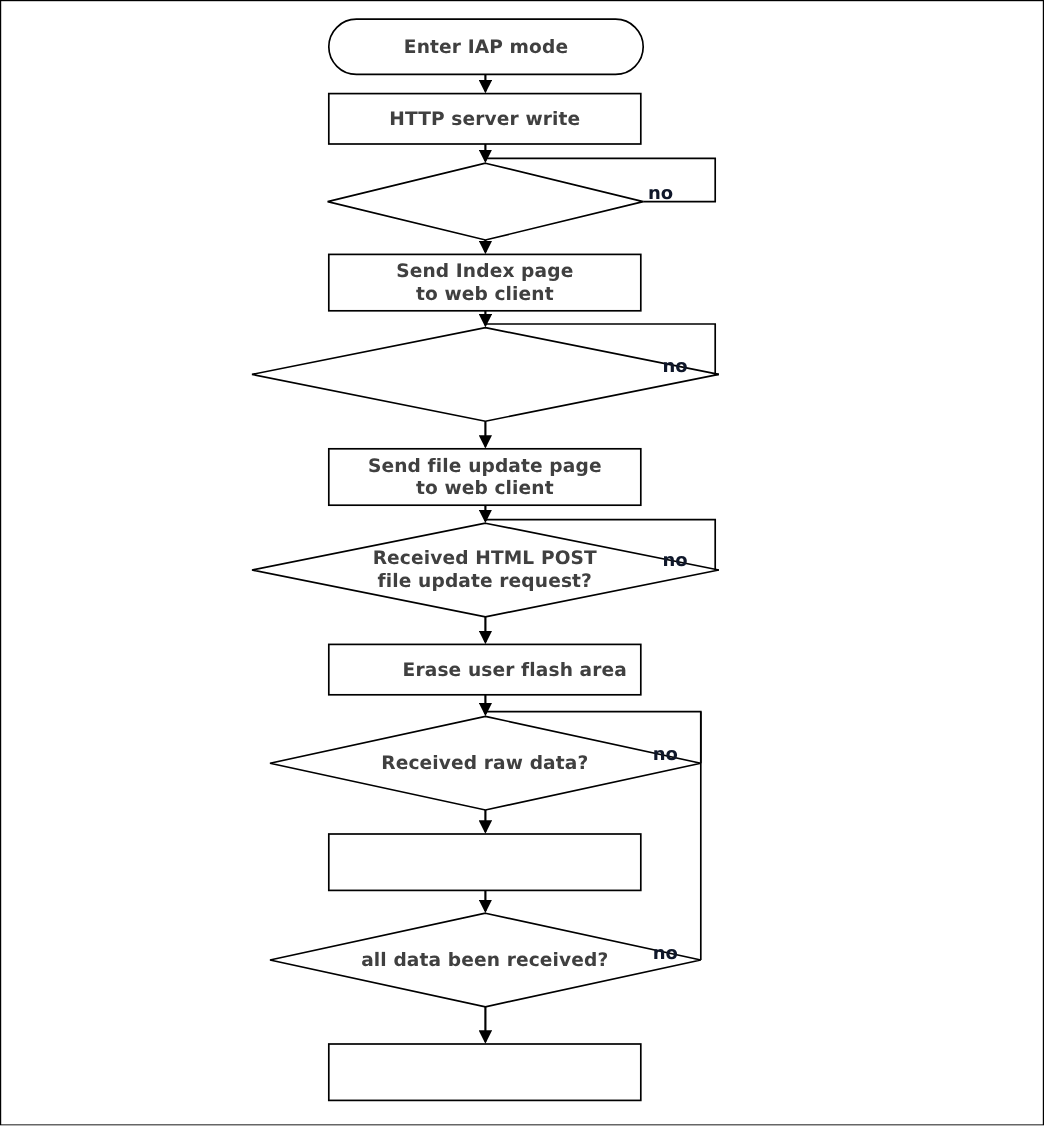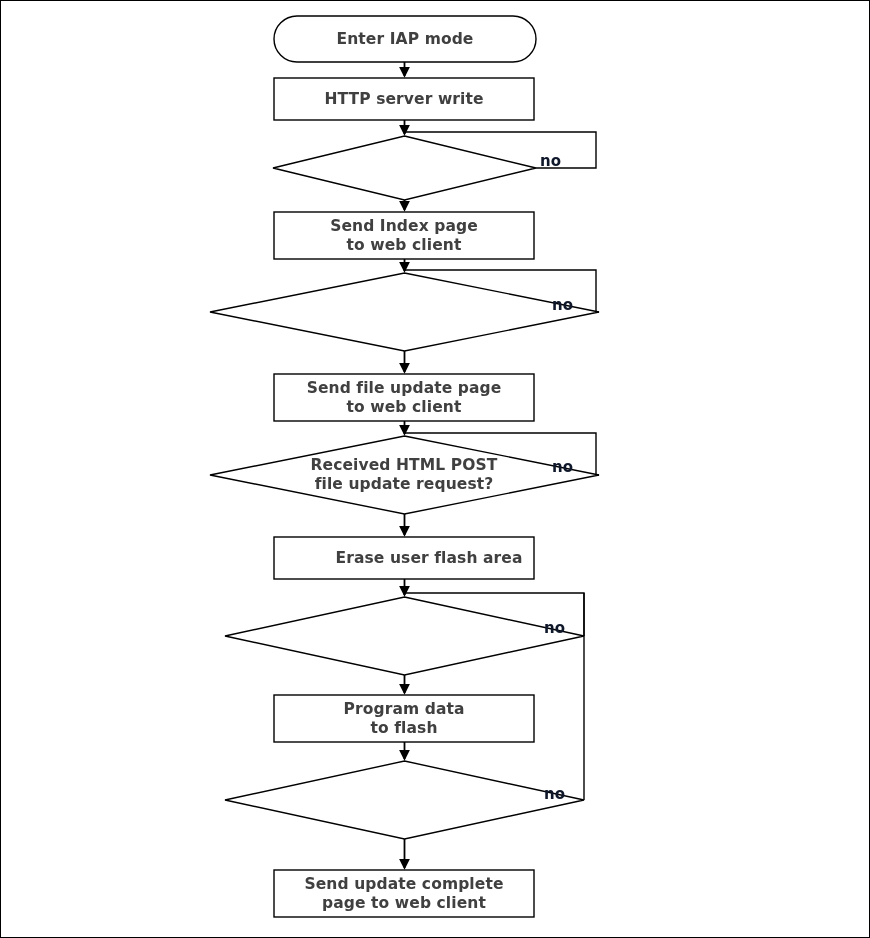--- a/index.html
+++ b/index.html
@@ -110,27 +110,25 @@
 
 
   <div class="node-label" style="left:273px;top:373px;width:260px;height:47px;">Send file update page
 to web client</div>
 
   <div class="node-label" style="left:253px;top:444px;width:300px;height:60px;text-align:center;">Received HTML POST
 file update request?</div>
 
   <div class="node-label" style="left:273px;top:536px;width:260px;height:42px;margin-left:25px;">Erase user flash area</div>
 
-
-  <div class="node-label" style="left:273px;top:694px;width:260px;height:47px;">Program data
-to flash</div>
+  <div class="node-label" style="left:253px;top:615px;width:300px;height:40px;">Received raw data?</div>
 
 
-  <div class="node-label" style="left:273px;top:869px;width:260px;height:47px;">Send update complete
-page to web client</div>
+  <div class="node-label" style="left:253px;top:779px;width:300px;height:40px;">all data been received?</div>
+
 
   <div class="edge-label" style="left:539px;top:152px;">no</div>
   <div class="edge-label" style="left:551px;top:296px;">no</div>
   <div class="edge-label" style="left:551px;top:458px;">no</div>
   <div class="edge-label" style="left:543px;top:619px;">no</div>
   <div class="edge-label" style="left:543px;top:785px;">no</div>
 
 </div>
 
 </body></html>

